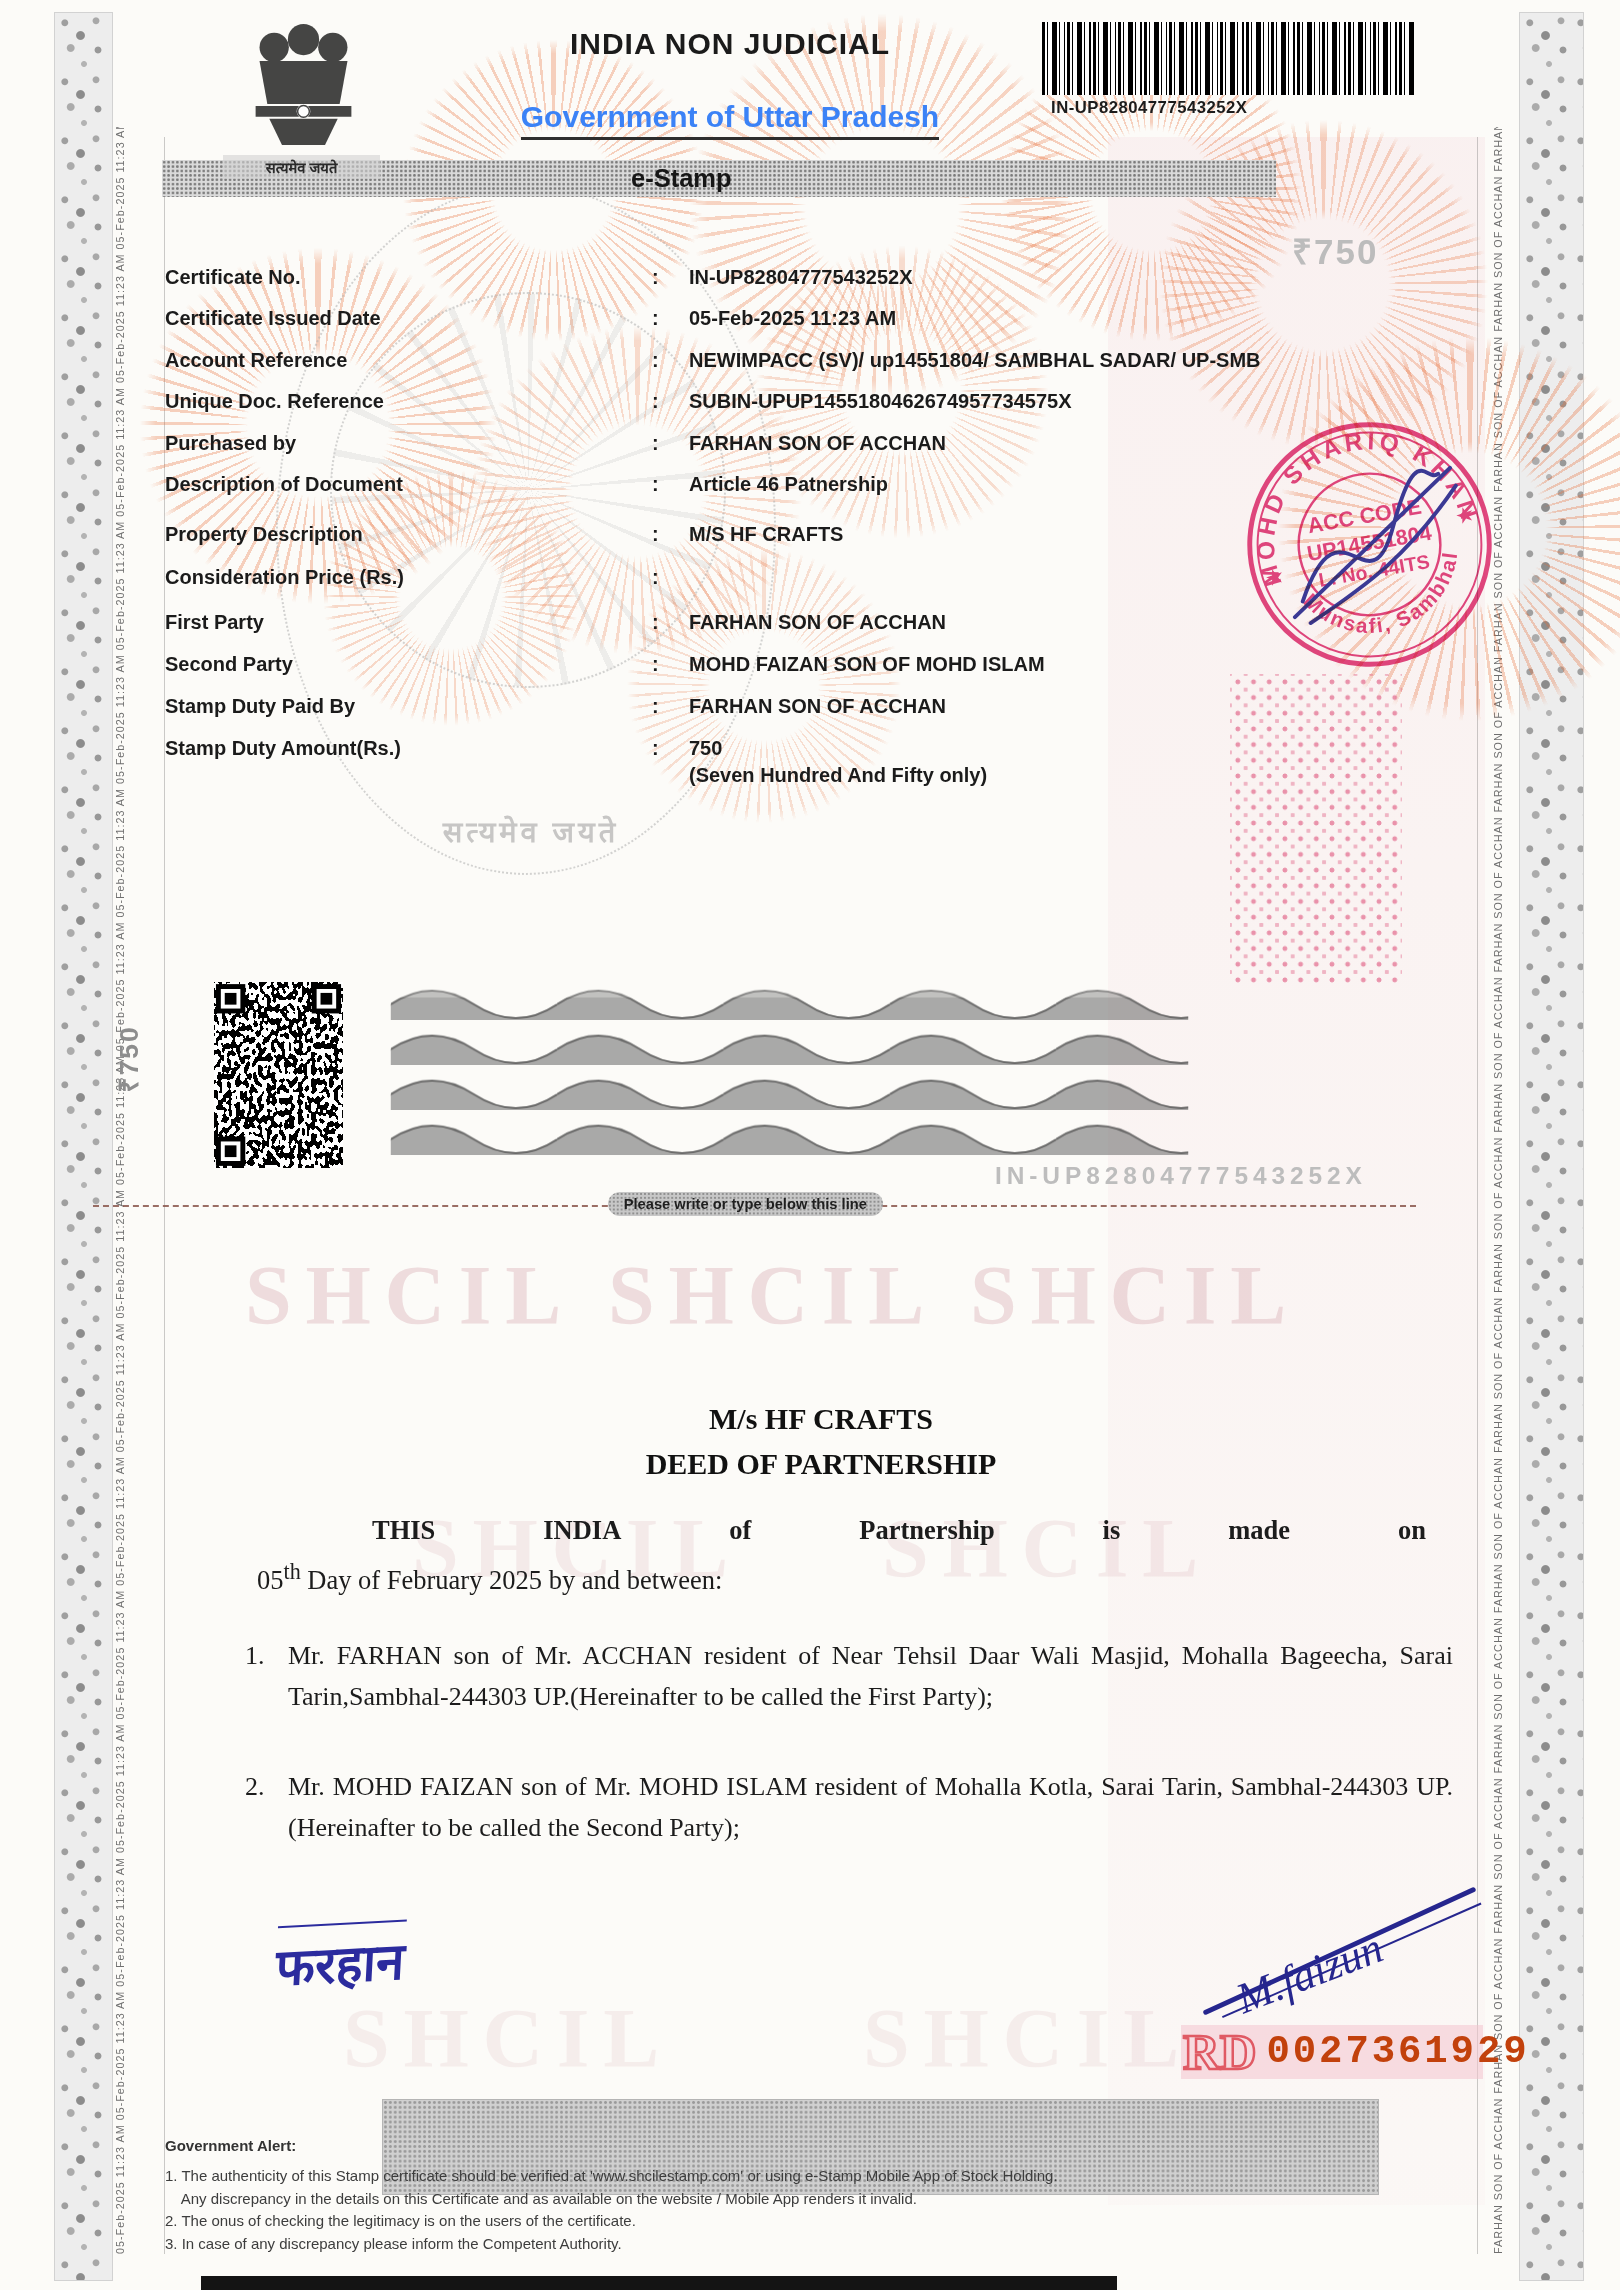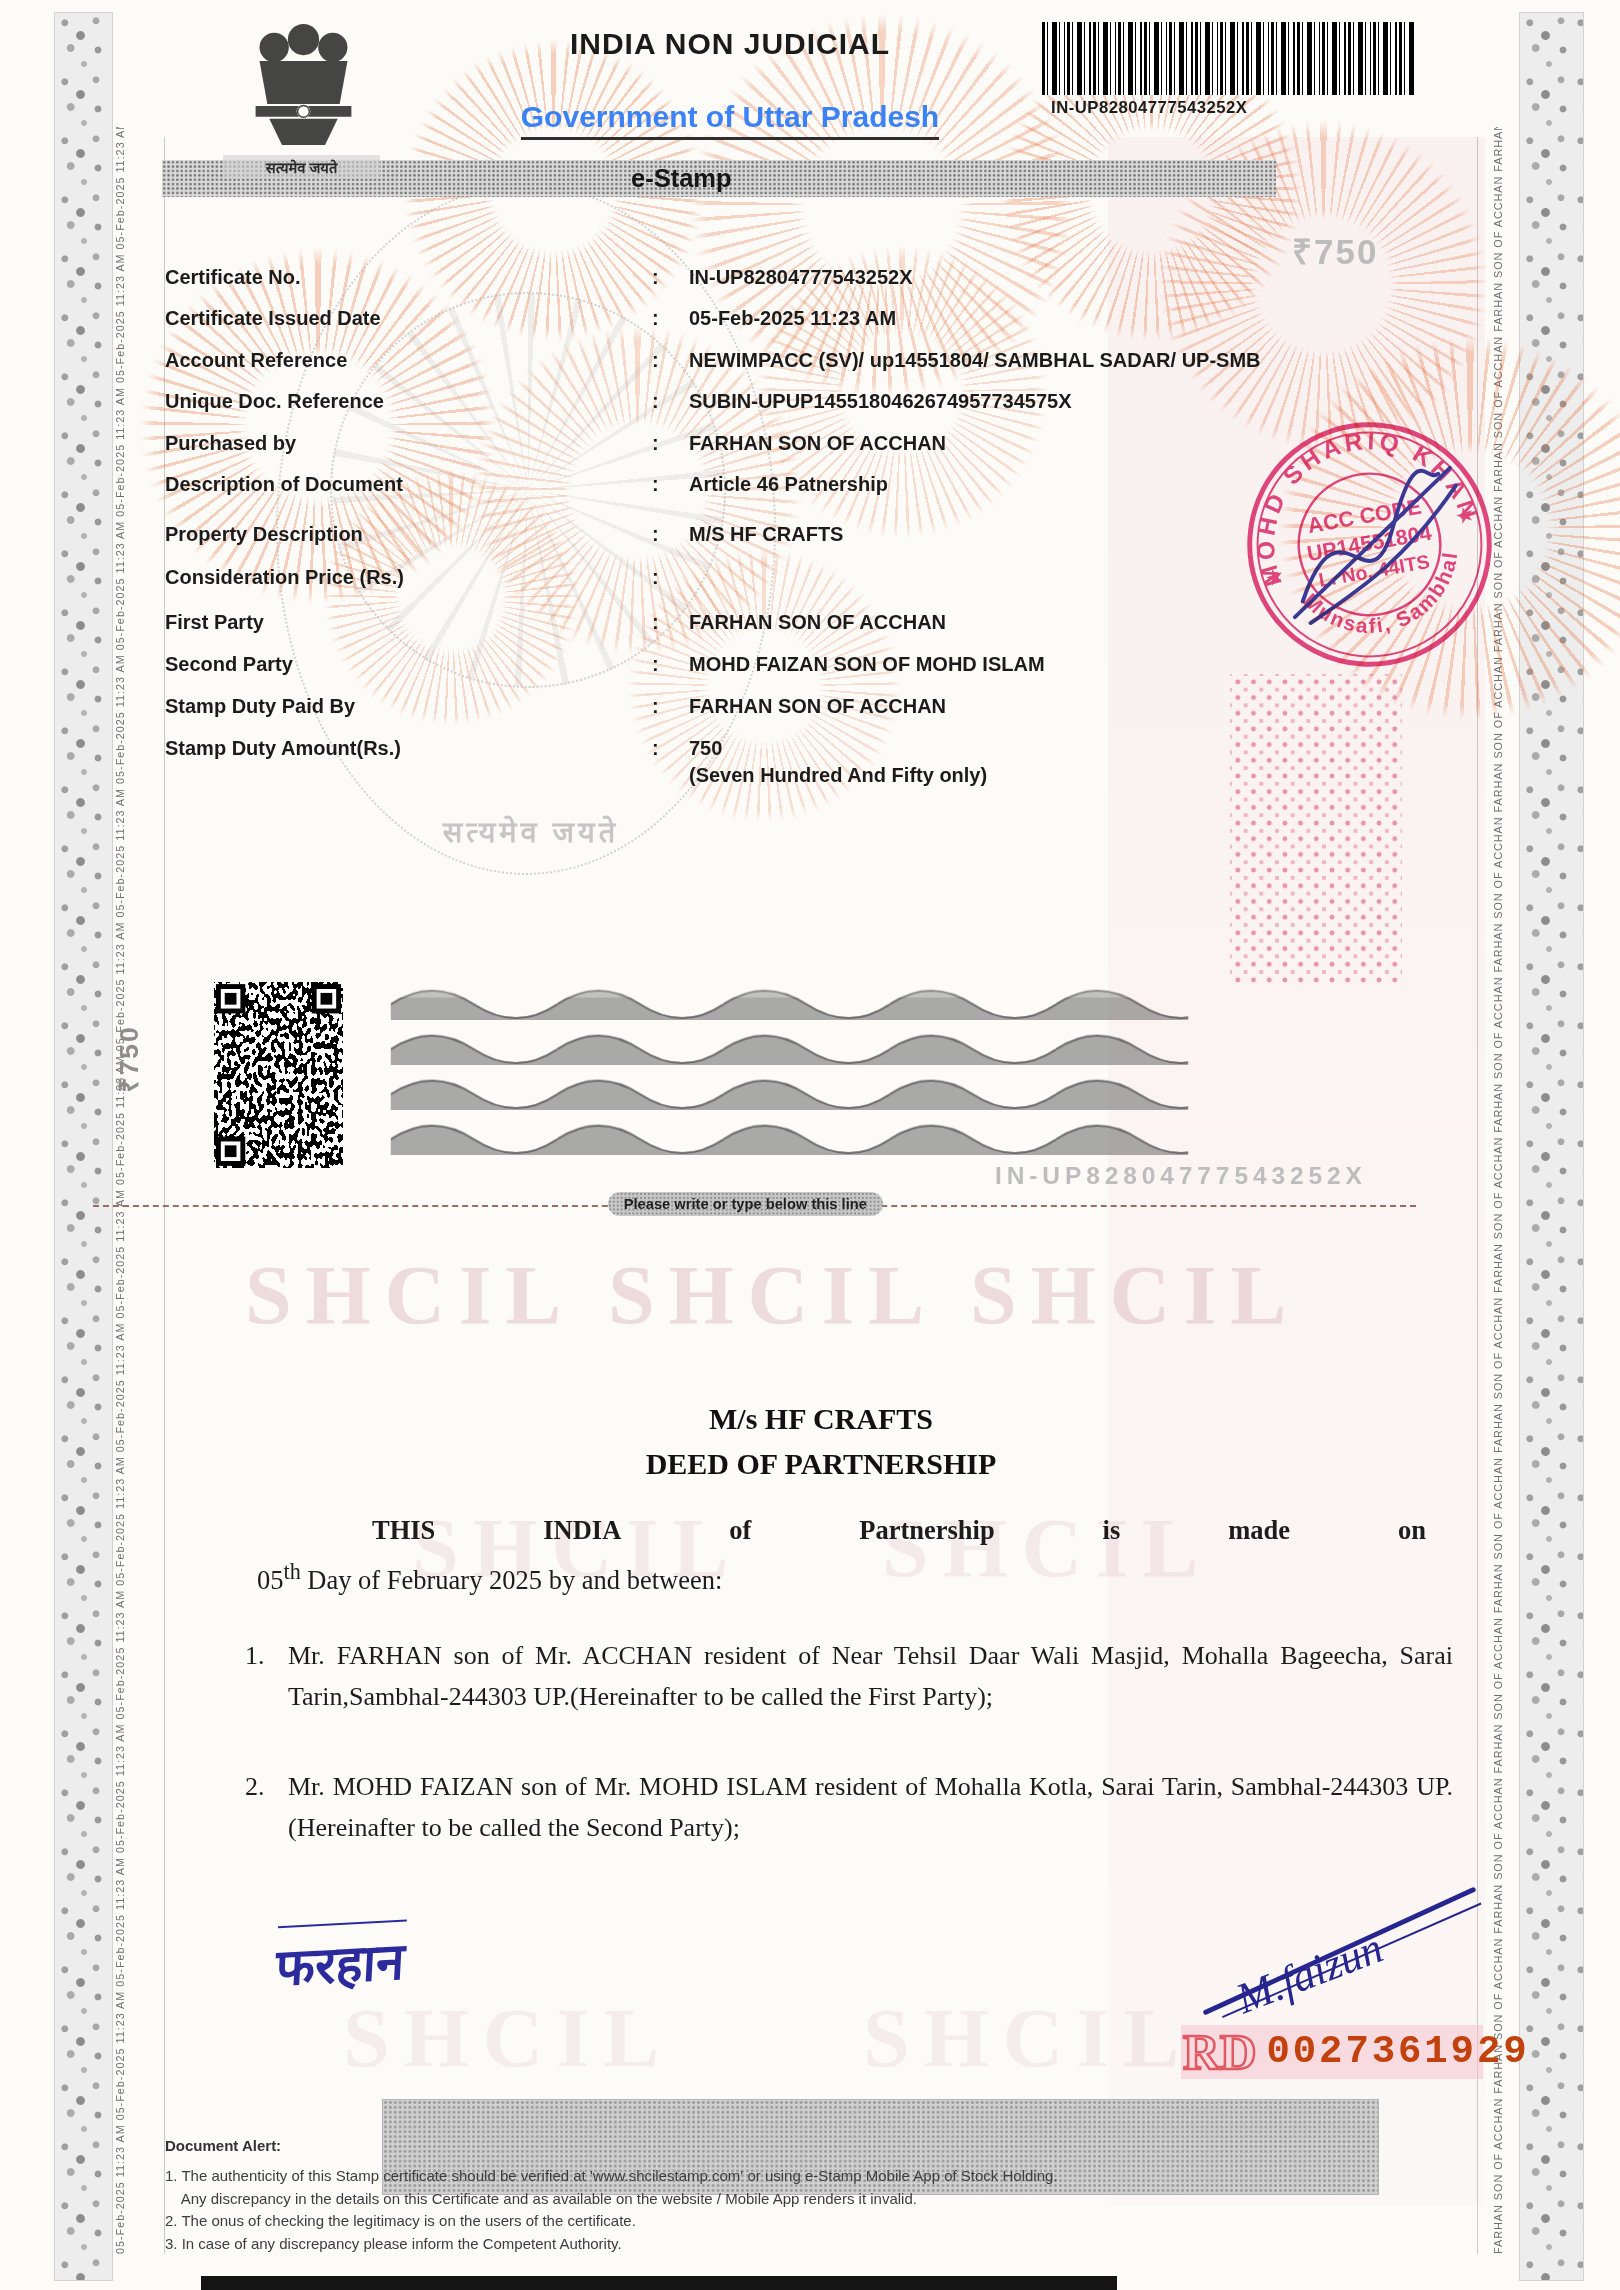--- a/index.html
+++ b/index.html
@@ -342,21 +342,21 @@
     <text x="38" y="98" transform="rotate(-21 150 75)" font-family="Liberation Serif,serif" font-style="italic" font-size="44" fill="#26268e">M.faizun</text>
   </svg>
 
   <div class="rd">
     <span class="rdtxt">RD</span>
     <span class="rdnum">0027361929</span>
   </div>
 
   <div class="redact"></div>
   <div class="statutory">
-    <div class="sh">Document Alert:</div>
+    <div class="sh">Government Alert:</div>
     <div>1. The authenticity of this Stamp certificate should be verified at 'www.shcilestamp.com' or using e-Stamp Mobile App of Stock Holding.</div>
     <div class="st-ind">Any discrepancy in the details on this Certificate and as available on the website / Mobile App renders it invalid.</div>
     <div>2. The onus of checking the legitimacy is on the users of the certificate.</div>
     <div>3. In case of any discrepancy please inform the Competent Authority.</div>
   </div>
 
   <div class="botbar"></div>
 </div>
 
 

